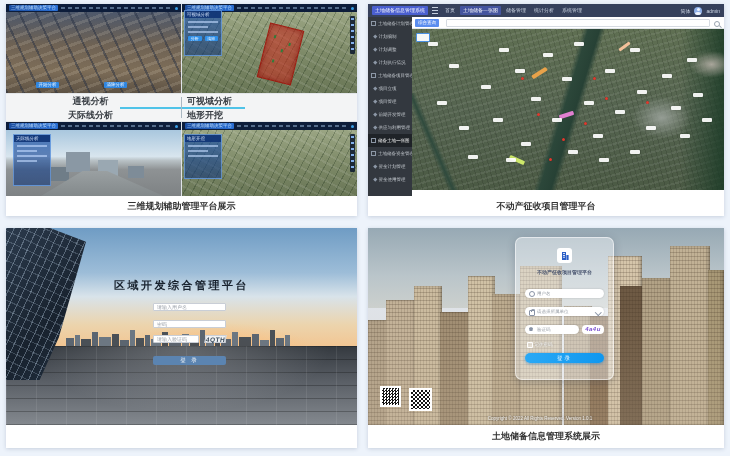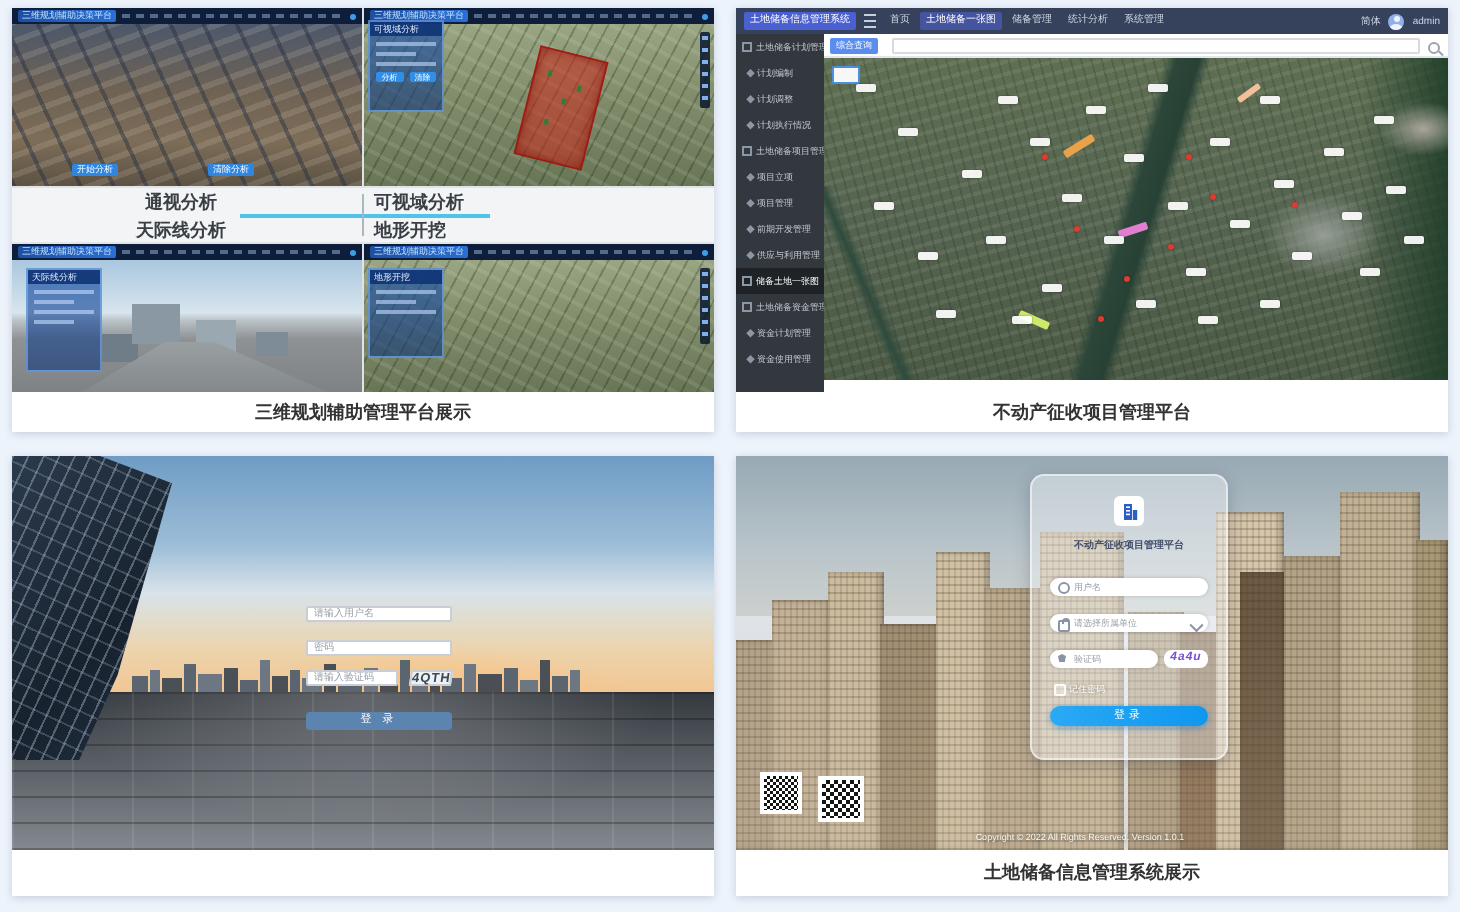--- a/index.html
+++ b/index.html
@@ -432,20 +432,21 @@
           <i style="width: 12px; height: 9px; background: rgb(55, 66, 79);"></i>
           <i style="width: 7px; height: 12px; background: rgb(74, 90, 107);"></i>
           <i style="width: 9px; height: 6px; background: rgb(93, 110, 128);"></i>
           <i style="width: 5px; height: 16px; background: rgb(55, 66, 79);"></i>
           <i style="width: 8px; height: 8px; background: rgb(74, 90, 107);"></i>
           <i style="width: 5px; height: 11px; background: rgb(93, 110, 128);"></i>
         </div>
       <div class="p3floor"></div>
       <div class="p3bld"></div>
       <div class="p3form">
+        <div class="p3title">区域开发综合管理平台</div>
         <input class="p3in p3u" placeholder="请输入用户名" style="">
         <input class="p3in p3p" placeholder="密码" style="">
         <input class="p3in p3c" placeholder="请输入验证码" style="">
         <div class="p3cap">4QTH</div>
         <button class="p3btn">登 录</button>
       </div>
     </div>
   </section>
 
   <section class="card c4">

